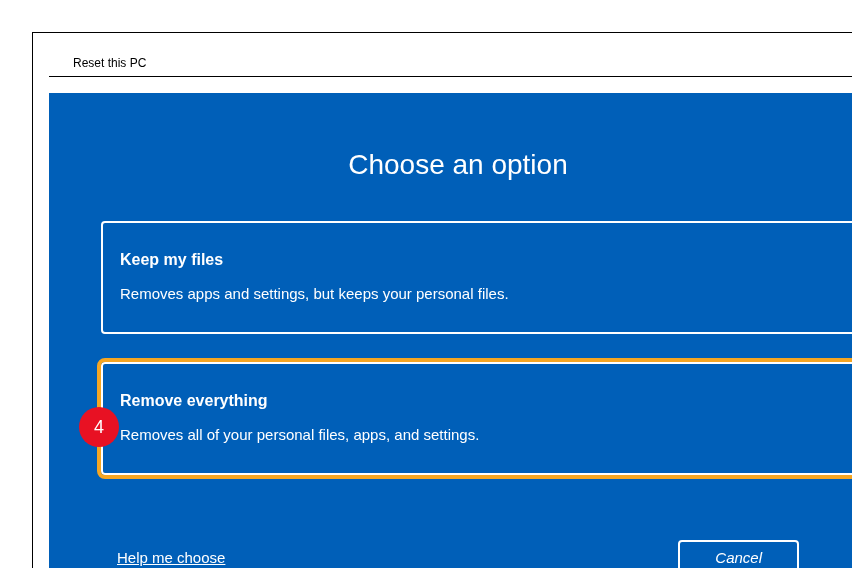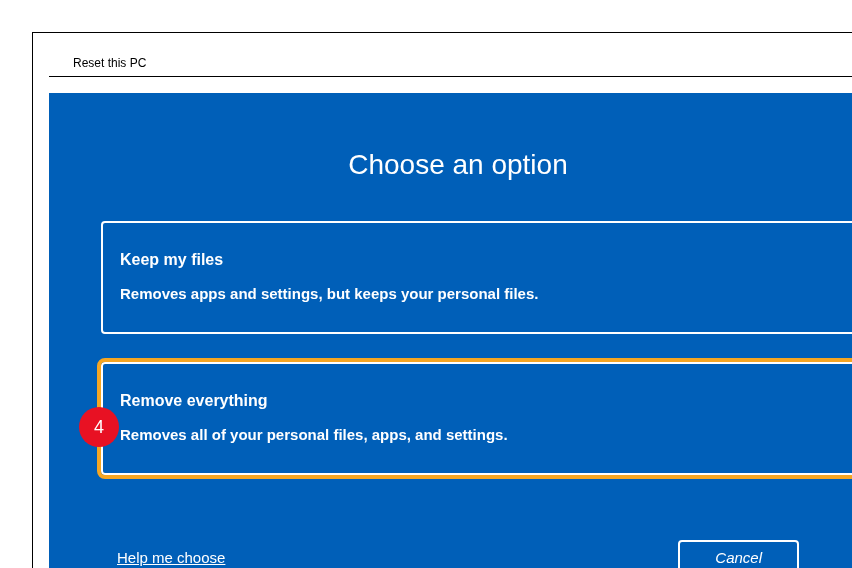--- a/index.html
+++ b/index.html
@@ -53,21 +53,21 @@
     }
     .option-title {
       color: #fff;
       font-size: 16px;
       font-weight: 700;
       margin-bottom: 2px;
     }
     .option-desc {
       color: #fff;
       font-size: 15px;
-      font-weight: 700;
+      font-weight: 400;
     }
     .step-badge {
       position: absolute;
       left: 14px;
       top: 298px;
       width: 40px;
       height: 40px;
       background: #e81123;
       border-radius: 50%;
       display: flex;

